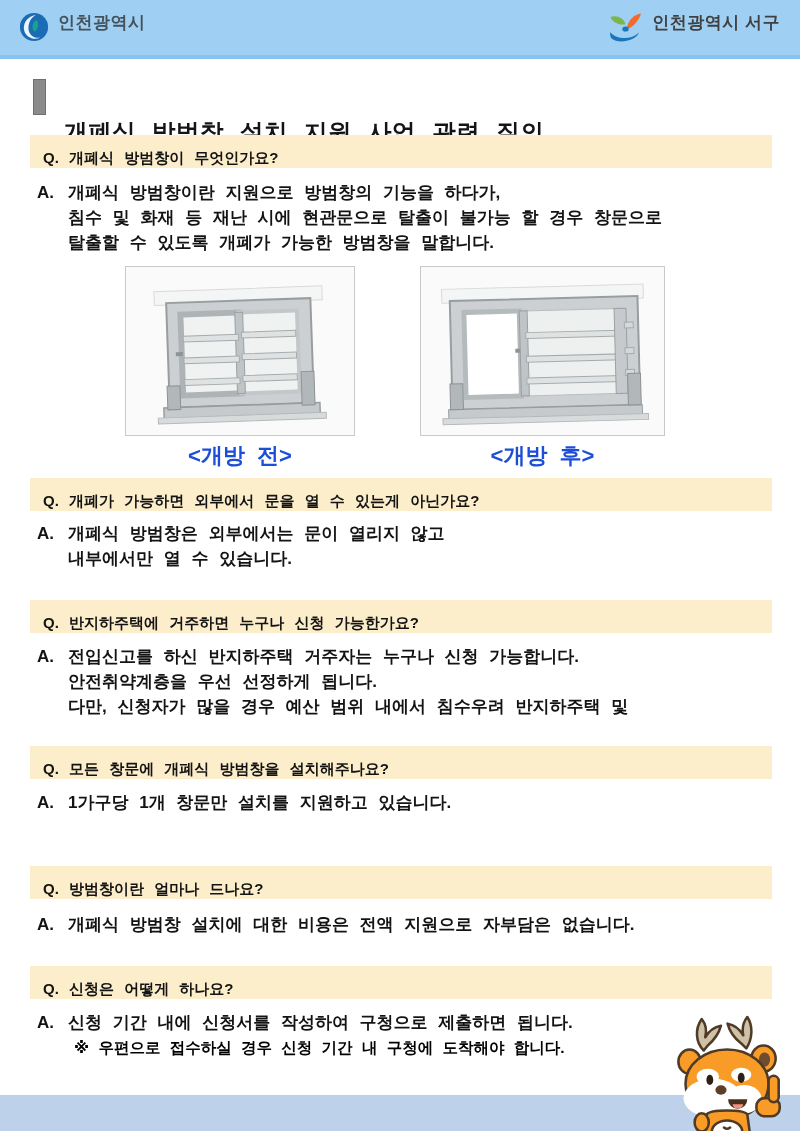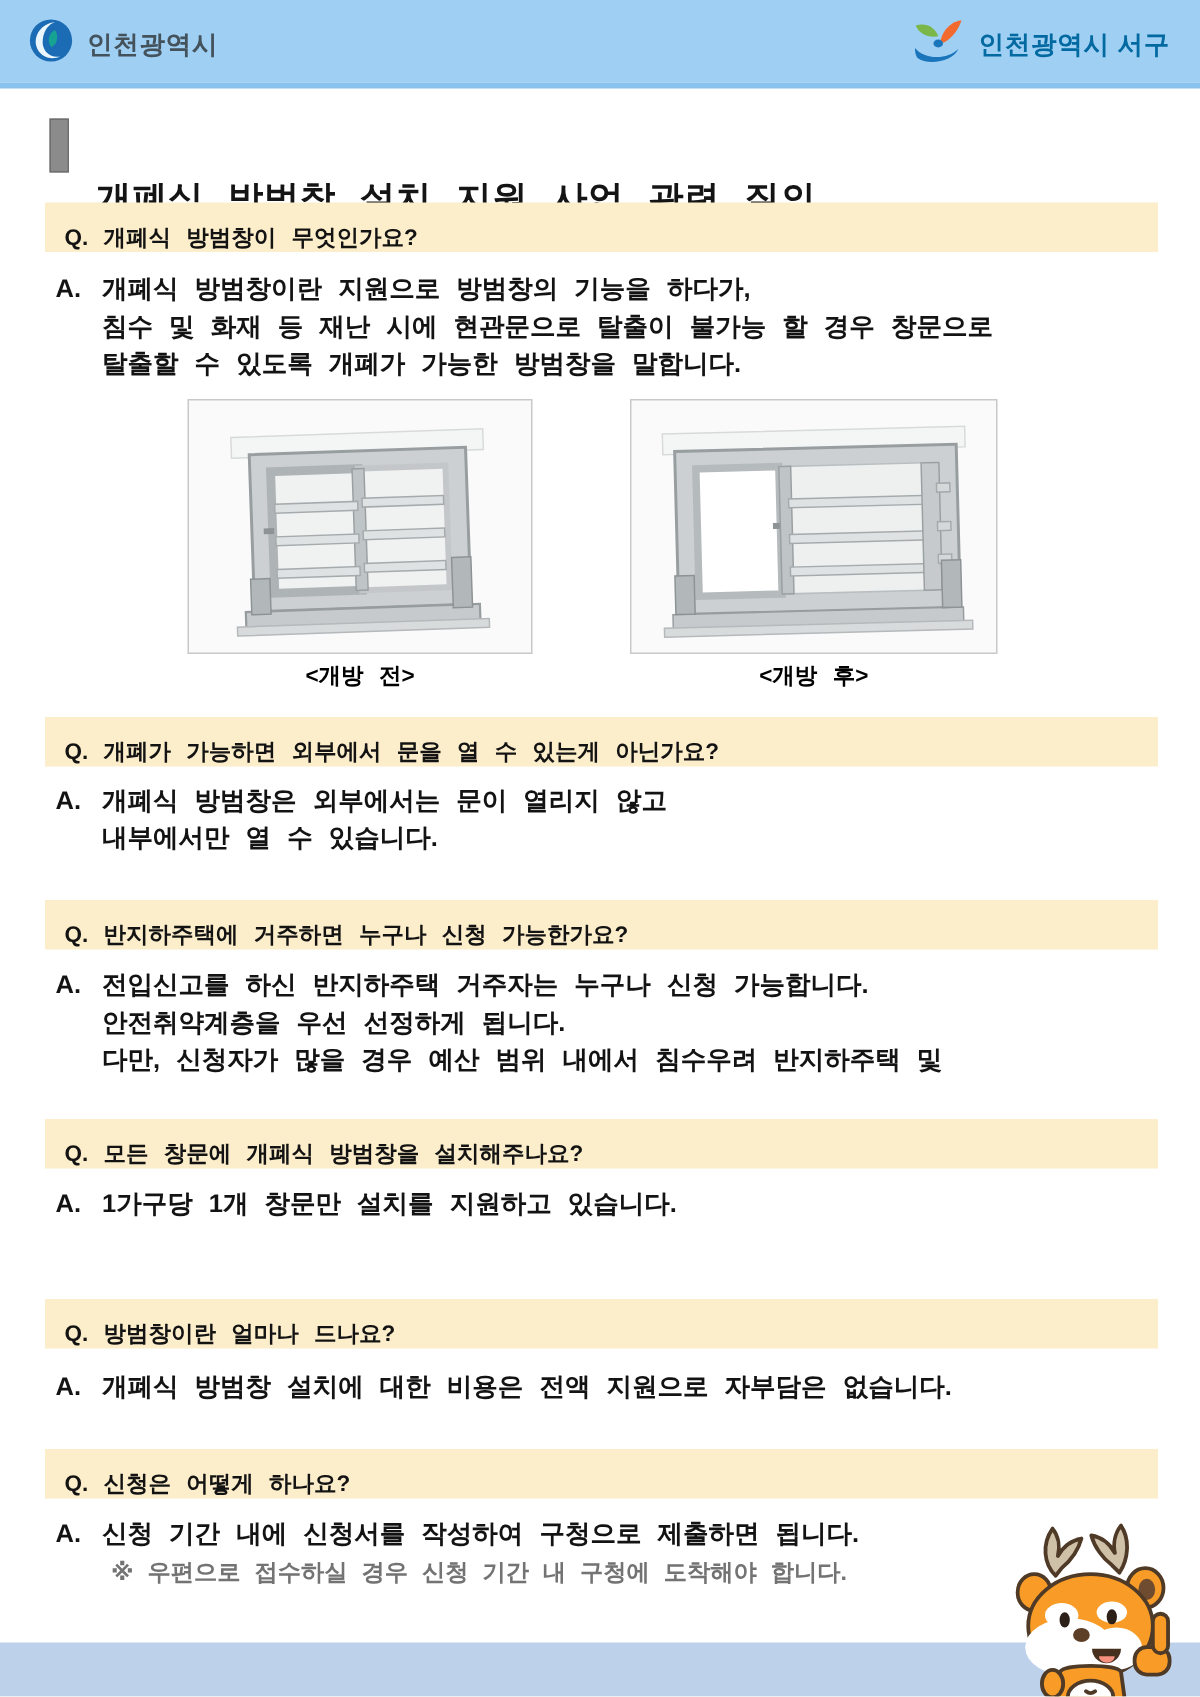--- a/index.html
+++ b/index.html
@@ -5,42 +5,42 @@
   html,body{margin:0;padding:0;background:#e9e9e9;}
   .page{
     position:relative;width:800px;height:1131px;margin:0 auto;
     background:#ffffff;overflow:hidden;
     font-family:"Liberation Sans","DejaVu Sans",sans-serif;
     font-weight:bold;color:#111;
   }
   
   .header{position:absolute;left:0;top:0;width:800px;height:55px;background:#9fd0f4;}
   .header-line{position:absolute;left:0;top:55px;width:800px;height:4px;background:#8ac2ee;}
-  .logo{position:absolute;display:flex;align-items:center;gap:8px;}
+  .logo{position:absolute;display:flex;gap:8px;}
   .logo-left{left:18px;top:11px;}
   .logo-right{right:20px;top:11px;}
   .logo-text{font-size:17px;color:#44525c;letter-spacing:.5px;}
-  .logo-text.seogu{color:#0369a1;}
+  .logo-text.seogu{color:#404040;}
   
   .title-accent{position:absolute;left:33px;top:79px;width:13px;height:36px;background:#8b8b8b;border:1px solid #6f6f6f;box-sizing:border-box;}
   .page-title{position:absolute;left:64px;top:80px;font-size:23.5px;color:#141414;word-spacing:9px;letter-spacing:.5px;margin-top:36px;}
   
   .qbar{
     position:absolute;left:30px;width:742px;height:33px;background:#fdeecb;
     display:flex;align-items:flex-end;padding-left:13px;box-sizing:border-box;
     font-size:15px;word-spacing:6px;color:#131313;
   }
   
   .answer{position:absolute;left:37px;display:flex;font-size:17px;line-height:25px;word-spacing:6px;color:#131313;}
   .answer .pfx{width:31px;flex:none;}
-  .note{position:absolute;left:74px;top:1038px;font-size:15.5px;color:#737373;word-spacing:5px;}
+  .note{position:absolute;left:74px;top:1038px;font-size:15.5px;color:#000000;word-spacing:5px;}
   
   .figbox{position:absolute;top:266px;height:170px;background:#fafafa;border:1px solid #c9c9c9;box-sizing:border-box;}
   .figbox svg{display:block;width:100%;height:100%;}
-  .figcap{position:absolute;top:441px;text-align:center;font-size:15px;word-spacing:6px;color:#000000;}
+  .figcap{position:absolute;top:441px;text-align:center;font-size:22px;word-spacing:6px;color:#1d4ed8;}
   
   .footer{position:absolute;left:0;bottom:0;width:800px;height:36px;background:#bdd2ea;}
   .mascot{position:absolute;right:0;bottom:-4px;width:152px;height:122px;z-index:5;}
 </style>
 </head>
 <body>
 
 <div class="page">
 
   <div class="header"></div>

